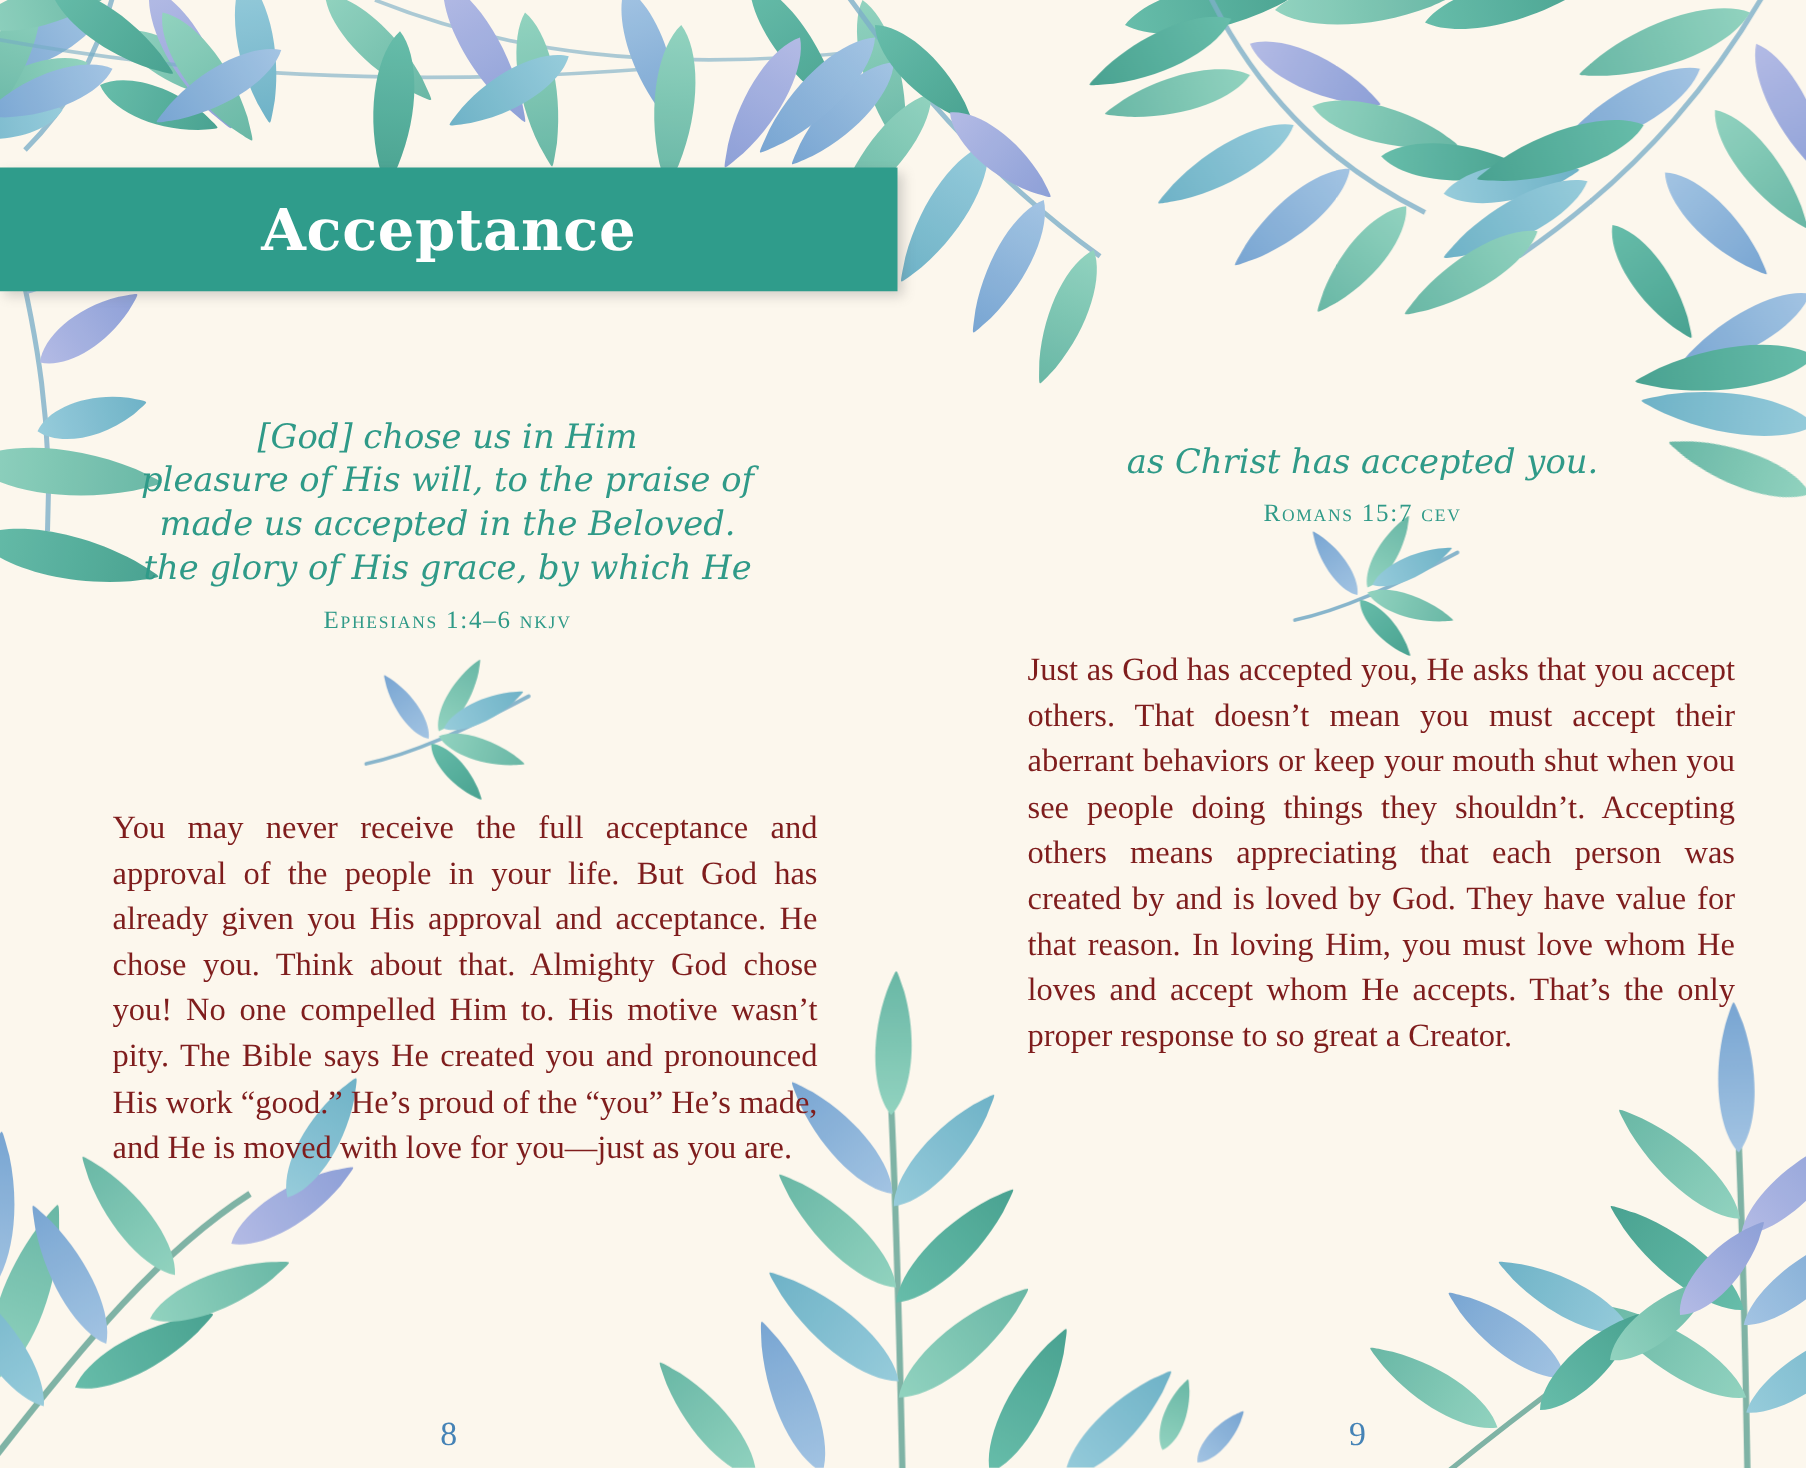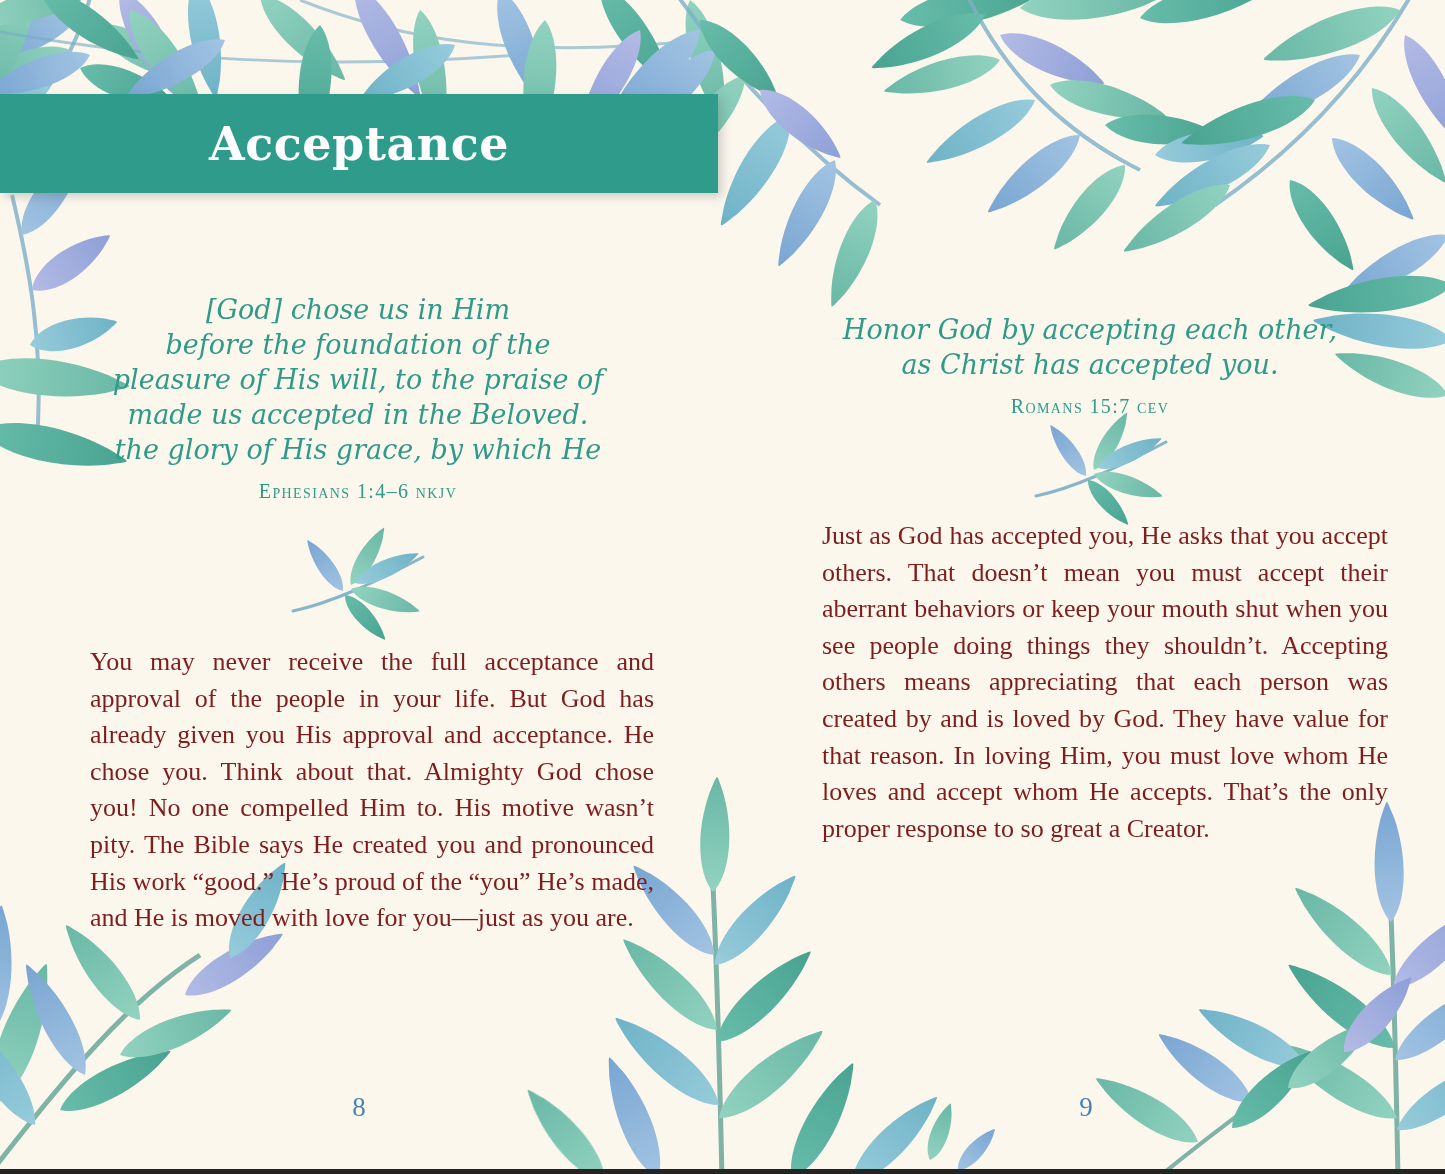--- a/index.html
+++ b/index.html
@@ -1,21 +1,21 @@
 <!DOCTYPE html>
 <html><head>
 <meta charset="utf-8">
 <style>
   html,body{margin:0;padding:0;background:#e8e4da;}
   .spread{
     position:relative;width:1445px;height:1174px;overflow:hidden;
     background:#fcf7ed;font-family:"Liberation Serif",serif;
   }
   .deco{position:absolute;left:0;top:0;z-index:1;pointer-events:none;}
-  .layer{position:absolute;z-index:2;}
+  .layer{position:absolute;z-index:2;margin-top:40px;}
   
   .banner{
     left:0;top:94px;width:718px;height:99px;background:#2f9c8b;
     box-shadow:4px 4px 9px rgba(100,100,100,.28);
     display:flex;align-items:center;justify-content:center;
   }
   .banner h1{
     margin:0;color:#ffffff;font-family:"DejaVu Serif",serif;font-weight:bold;
     font-size:46px;letter-spacing:.5px;
   }
@@ -225,33 +225,31 @@
       <use href="#sprig" transform="translate(1028 430)"></use>
     </g>
   </svg>
 
   <div class="layer banner">
     <h1>Acceptance</h1>
   </div>
 
   <div class="layer quote quote-left">
     <div class="qline">[God] chose us in Him</div>
-    <div class="qline">before the foundation of the</div>
     <div class="qline">pleasure of His will, to the praise of</div>
     <div class="qline">made us accepted in the Beloved.</div>
     <div class="qline">the glory of His grace, by which He</div>
     <div class="ref">Ephesians 1:4–6 nkjv</div>
   </div>
 
   <p class="layer bodytext body-left">You may never receive the full acceptance and approval of the people in your life. But God has already given you His approval and acceptance. He chose you. Think about that. Almighty God chose you! No one compelled Him to. His motive wasn’t pity. The Bible says He created you and pronounced His work “good.” He’s proud of the “you” He’s made, and He is moved with love for you—just as you are.</p>
 
   <div class="layer pagenum pagenum-left">8</div>
 
   <div class="layer quote quote-right">
-    <div class="qline">Honor God by accepting each other,</div>
     <div class="qline">as Christ has accepted you.</div>
     <div class="ref">Romans 15:7 cev</div>
   </div>
 
   <p class="layer bodytext body-right">Just as God has accepted you, He asks that you accept others. That doesn’t mean you must accept their aberrant behaviors or keep your mouth shut when you see people doing things they shouldn’t. Accepting others means appreciating that each person was created by and is loved by God. They have value for that reason. In loving Him, you must love whom He loves and accept whom He accepts. That’s the only proper response to so great a Creator.</p>
 
   <div class="layer pagenum pagenum-right">9</div>
 
   <div class="layer book-edge"></div>
 </div>

